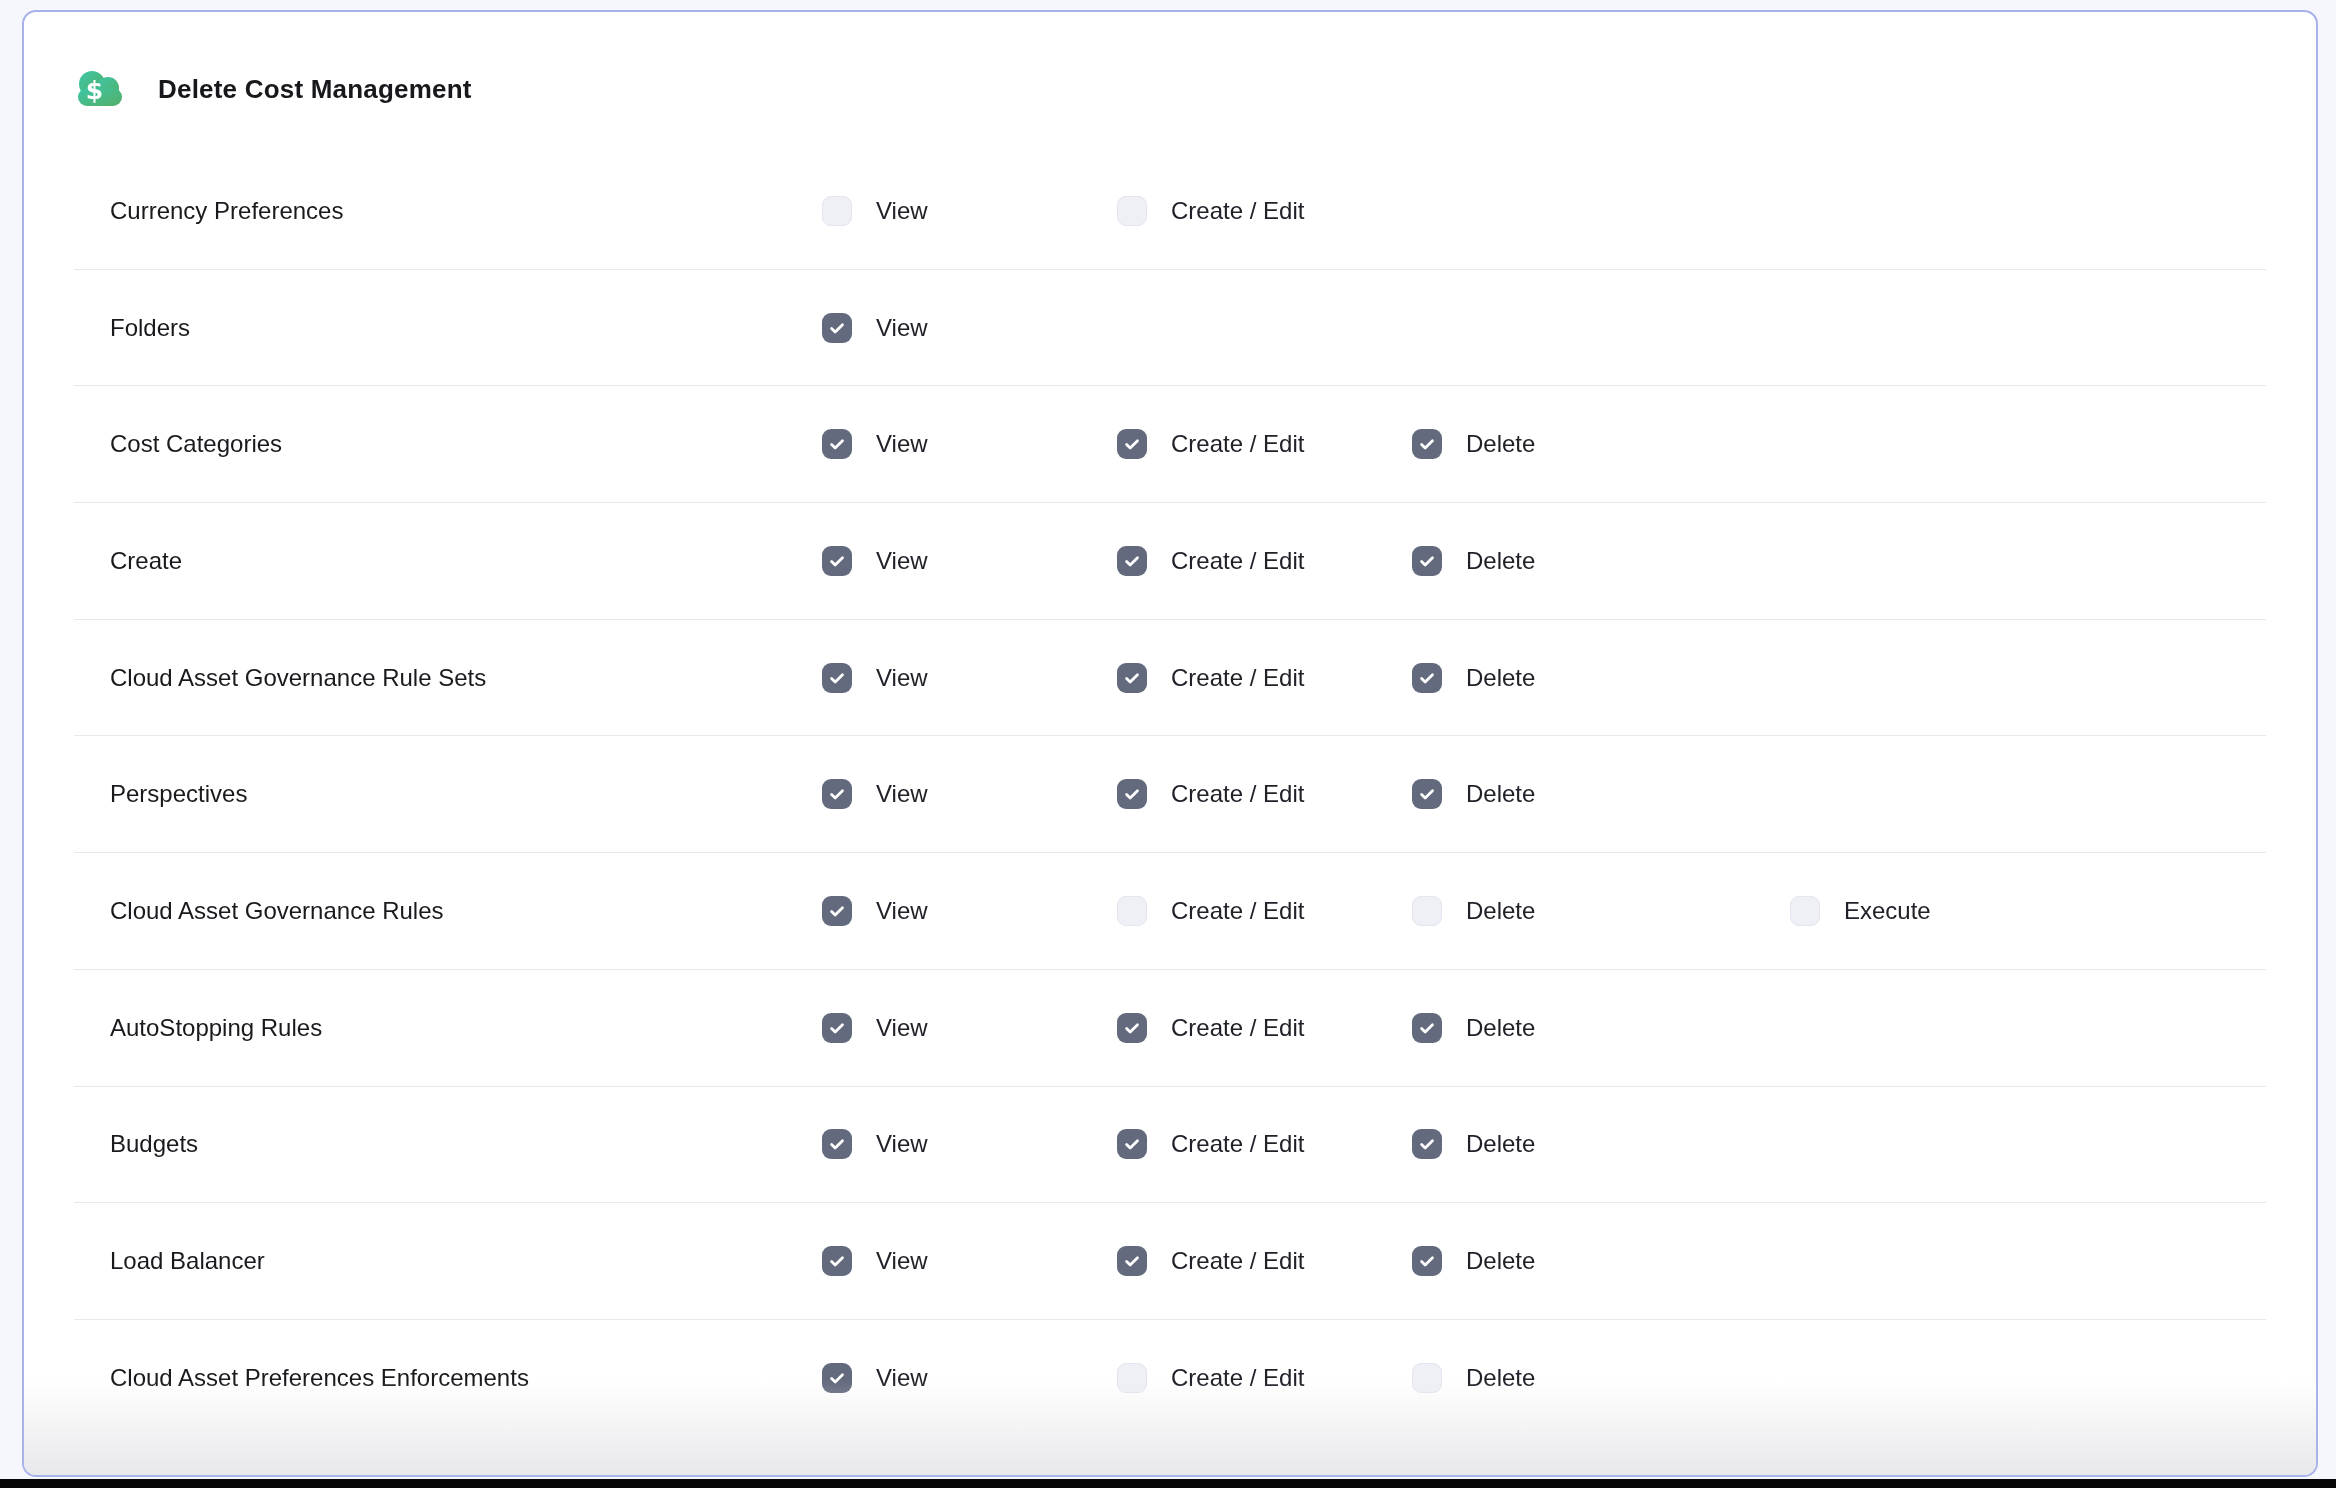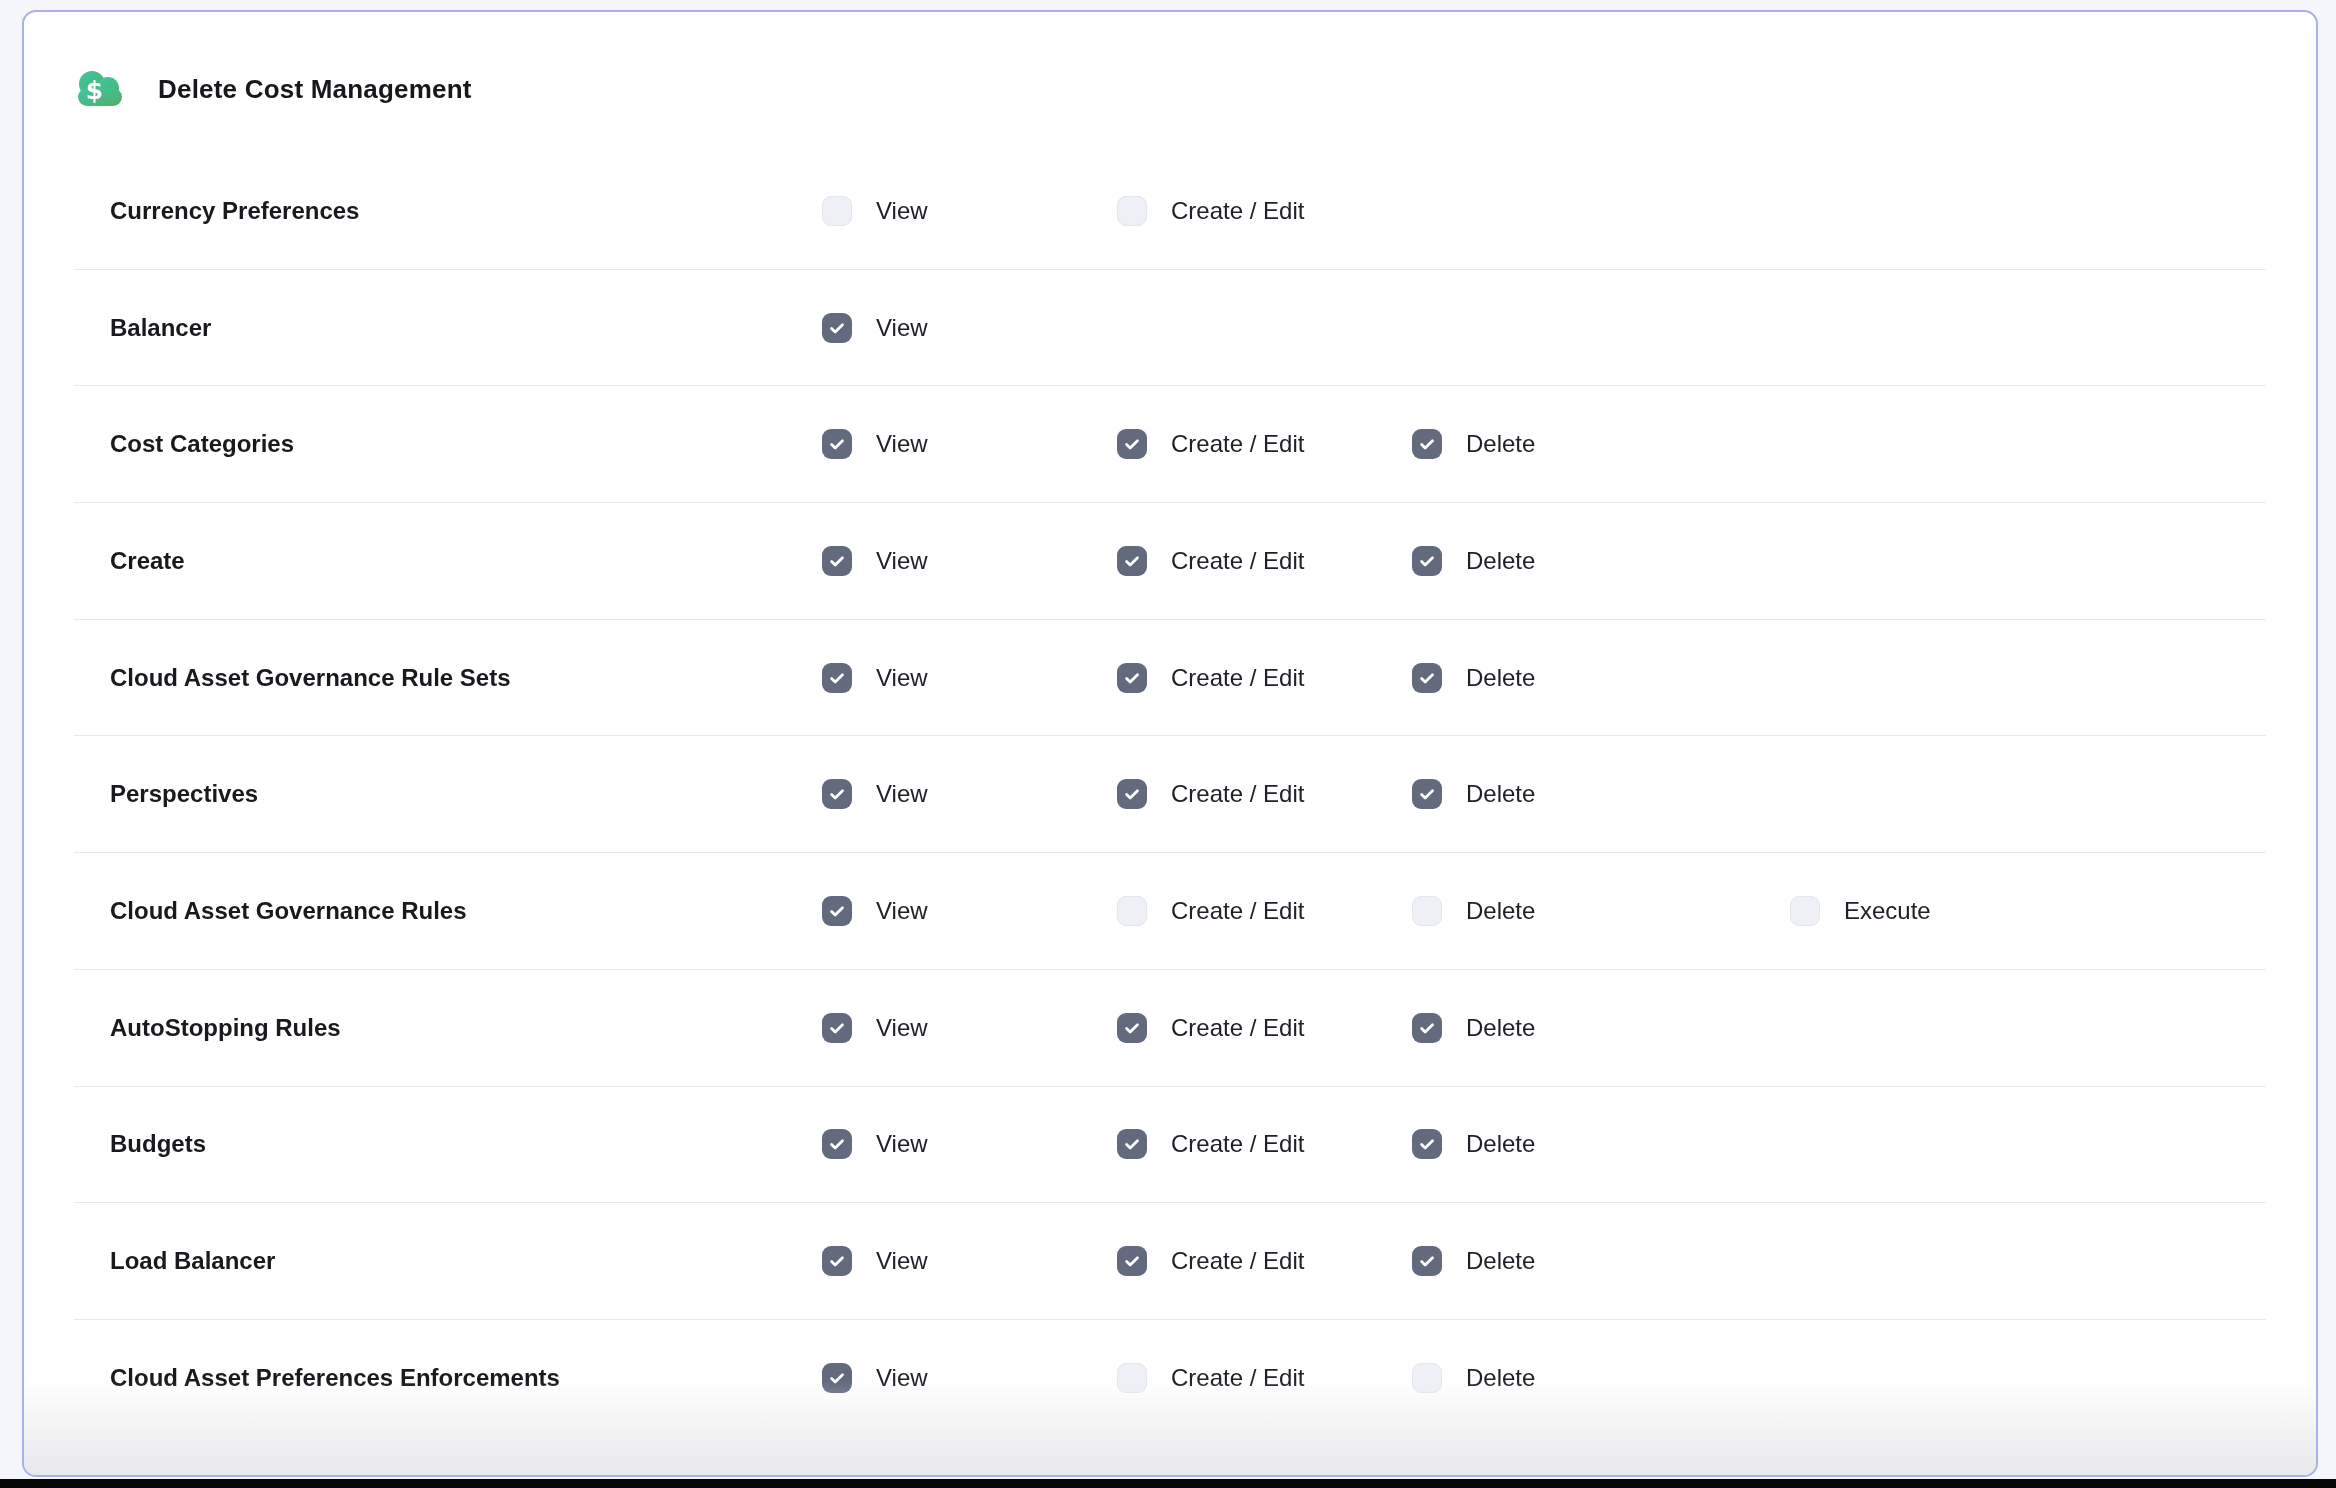--- a/index.html
+++ b/index.html
@@ -46,21 +46,20 @@
   }
   .row:last-child { border-bottom: none; }
   .row-label {
     position: absolute;
     left: 36px;
     top: 50%;
     transform: translateY(-50%);
     font-size: 24px;
     color: #191a1e;
     white-space: nowrap;
-    font-weight: bold;
   }
   .perm {
     position: absolute;
     top: 50%;
     transform: translateY(-50%);
     display: flex;
     align-items: center;
     gap: 24px;
   }
   .checkbox {
@@ -131,21 +130,21 @@
         <div class="perm" style="left: 748px;">
           <div class="checkbox unchecked"></div>
           <span class="perm-label">View</span>
         </div>
         <div class="perm" style="left: 1043px;">
           <div class="checkbox unchecked"></div>
           <span class="perm-label">Create / Edit</span>
         </div>
       </div>
       <div class="row">
-        <div class="row-label">Balancer</div>
+        <div class="row-label">Folders</div>
         <div class="perm" style="left: 748px;">
           <div class="checkbox checked">
             <svg viewBox="0 0 24 24" width="20" height="20">
               <path d="M5.5 12.6l4.3 4.3L18.6 8" fill="none" stroke="#ffffff" stroke-width="3.3" stroke-linecap="round" stroke-linejoin="round"></path>
             </svg>
           </div>
           <span class="perm-label">View</span>
         </div>
       </div>
       <div class="row">

